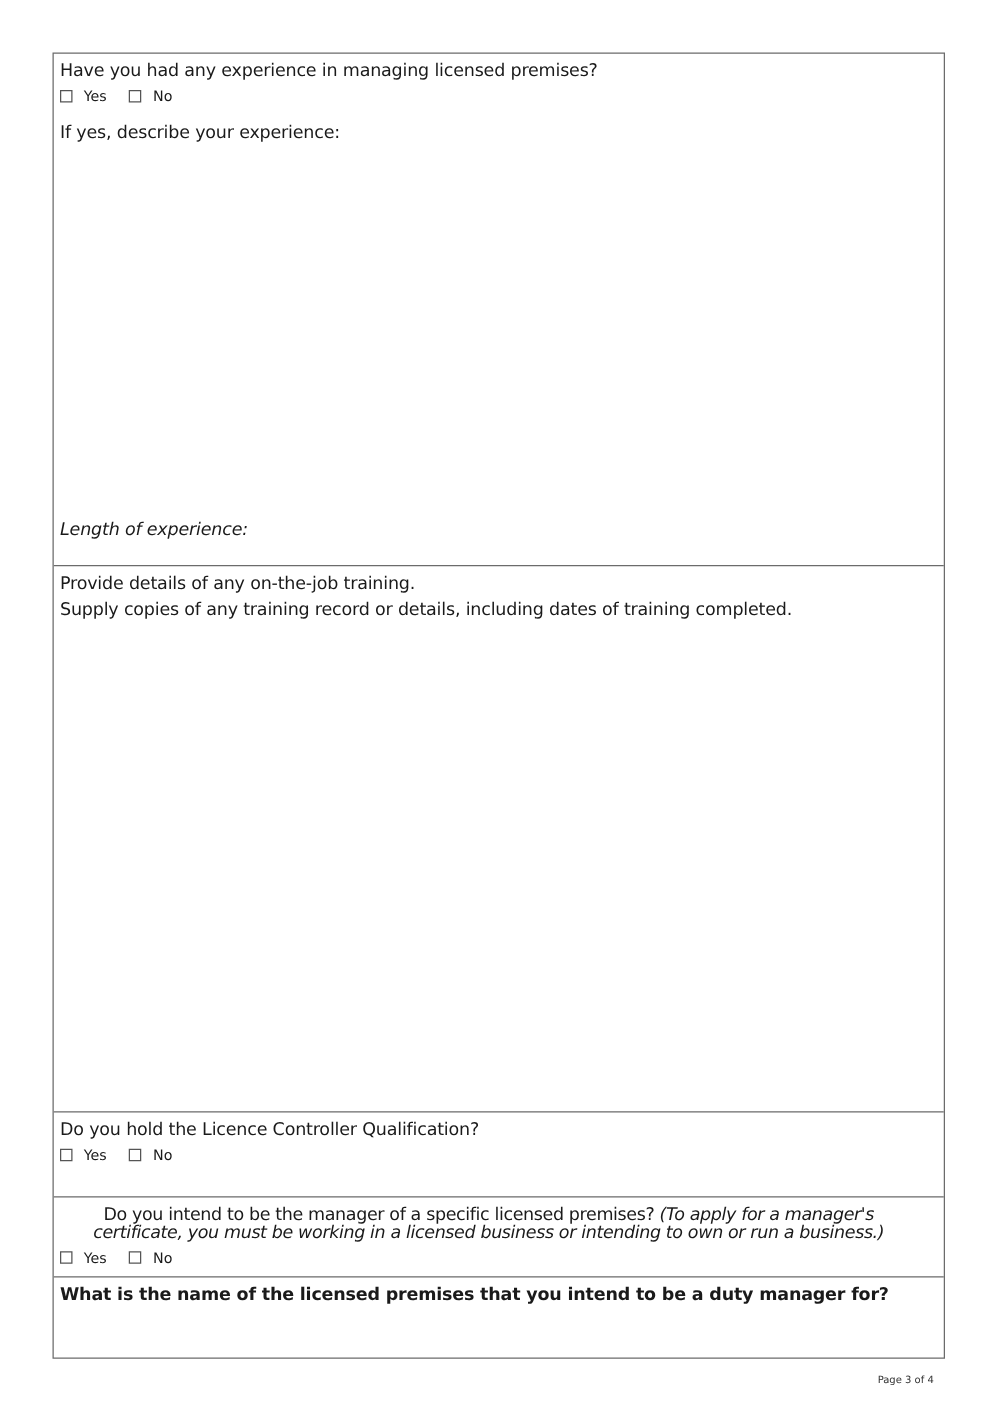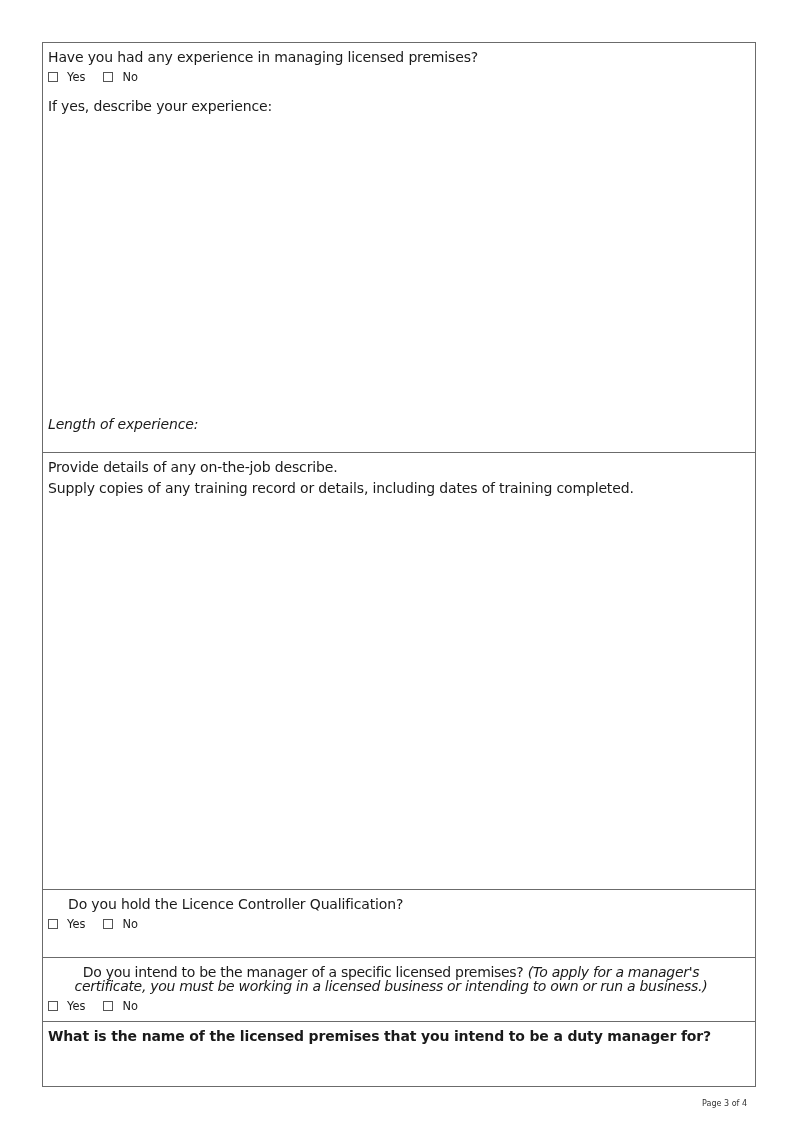--- a/index.html
+++ b/index.html
@@ -38,27 +38,27 @@
         <span>No</span>
       </label>
     </div>
     <div class="txt" style="top:56px;">If yes, describe your experience:</div>
     <div class="fill" style="top:74px; height:295px;"></div>
     <div class="txt" style="top:374px;font-style:italic;">Length of experience:</div>
     <div class="fill" style="top:390px; height:16px; left:130px;"></div>
   </div>
 
   <div class="section" style="top:409px; height:437px;">
-    <div class="txt" style="top:7px;">Provide details of any on-the-job describe.</div>
+    <div class="txt" style="top:7px;">Provide details of any on-the-job training.</div>
     <div class="txt" style="top:28px;">Supply copies of any training record or details, including dates of training completed.</div>
     <div class="fill" style="top:48px; height:384px;"></div>
   </div>
 
   <div class="section" style="top:846px; height:68px;">
-    <div class="txt" style="top:7px;margin-left:20px;">Do you hold the Licence Controller Qualification?</div>
+    <div class="txt" style="top:7px;">Do you hold the Licence Controller Qualification?</div>
     <div class="cbrow" style="top:27px;">
       <label class="cb">
         <span class="box"></span>
         <span>Yes</span>
       </label>
       <label class="cb">
         <span class="box"></span>
         <span>No</span>
       </label>
     </div>

